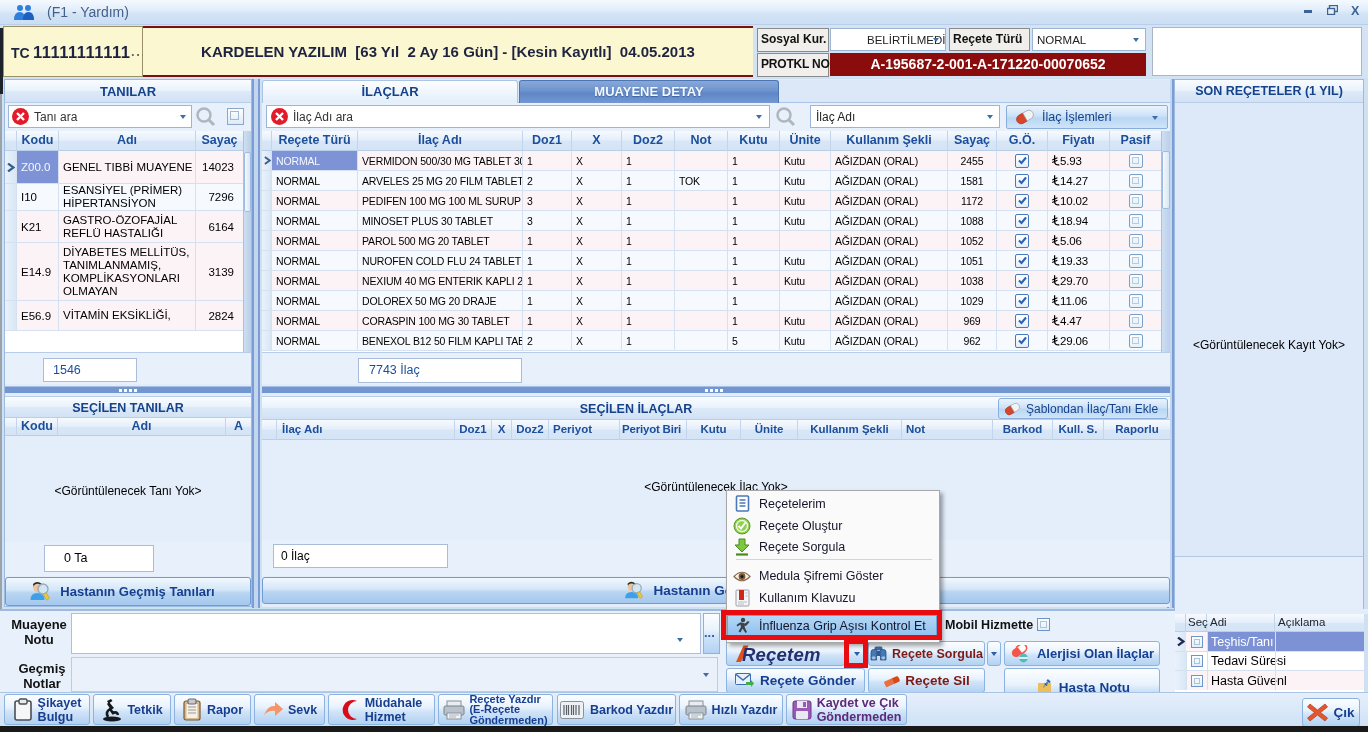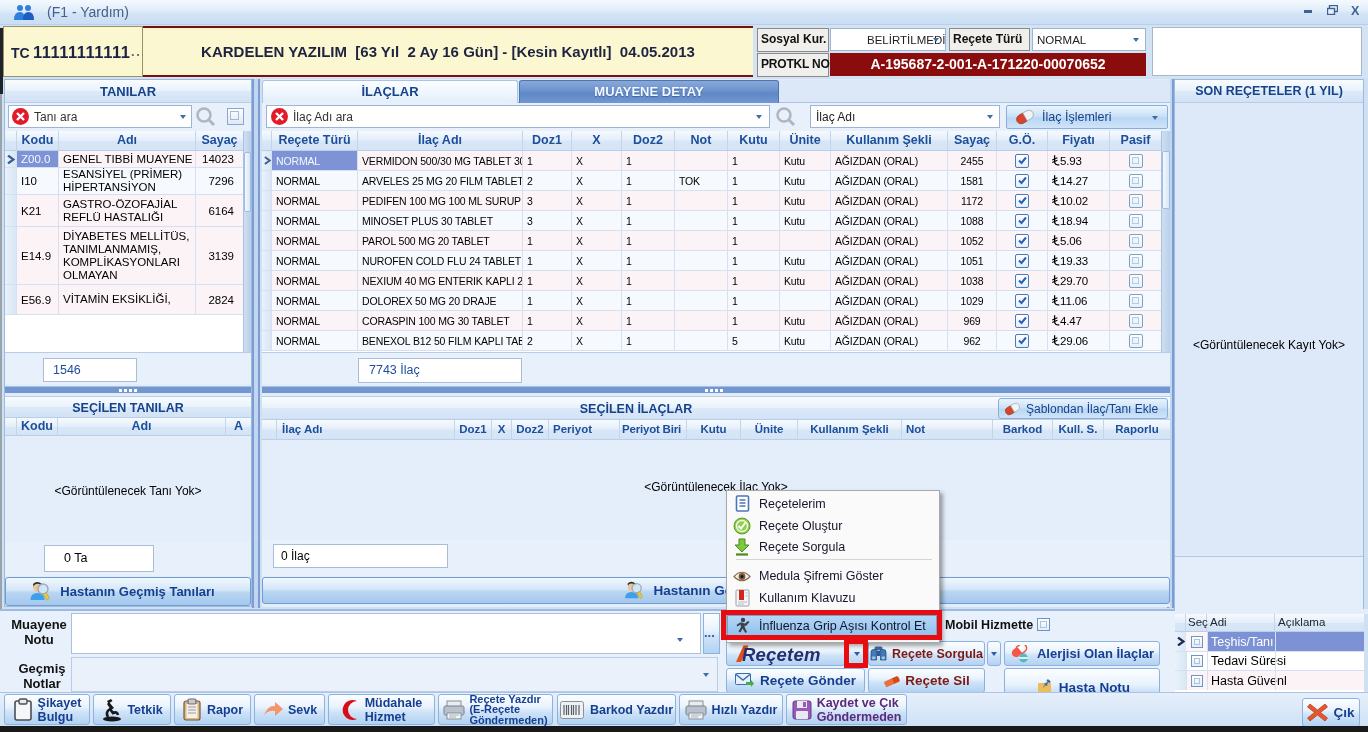--- a/index.html
+++ b/index.html
@@ -91,21 +91,21 @@
 </div>
 
 <div class="abs" style="left:5px;top:131px;width:238px;height:221px;background:#fff;overflow:hidden;font-size:11.5px;color:#000;">
   <div style="display:flex;height:20px;" class="gh">
     <div style="width:12px;border-right:1px solid #c3d5ea;border-bottom:1px solid #b9cfe8;"></div>
     <div style="width:42px;border-right:1px solid #c3d5ea;border-bottom:1px solid #b9cfe8;text-align:center;font-size:12.5px;line-height:19px;">Kodu</div>
     <div style="width:137px;border-right:1px solid #c3d5ea;border-bottom:1px solid #b9cfe8;text-align:center;font-size:12.5px;line-height:19px;">Adı</div>
     <div style="flex:1;border-bottom:1px solid #b9cfe8;text-align:center;font-size:12.5px;line-height:19px;">Sayaç</div>
   </div>
 
-  <div class="lrow" style="height:17px;background:#fcf3f6;">
+  <div class="lrow" style="height:33px;background:#fcf3f6;">
       <div class="lc0">
         <svg width="8" height="9" viewBox="0 0 8 9">
           <path d="M1 0.5 L6.5 4.5 L1 8.5" fill="none" stroke="#3a5f8e" stroke-width="2.2"></path>
         </svg>
       </div>
       <div class="lc1" style="background:#7e93d6;color:#f6f8fd;">Z00.0</div>
       <div class="lc2">GENEL TIBBİ MUAYENE</div>
       <div class="lc3">14023</div>
     </div>
   <div class="lrow" style="height:27px;background:#f6f9fd;">

